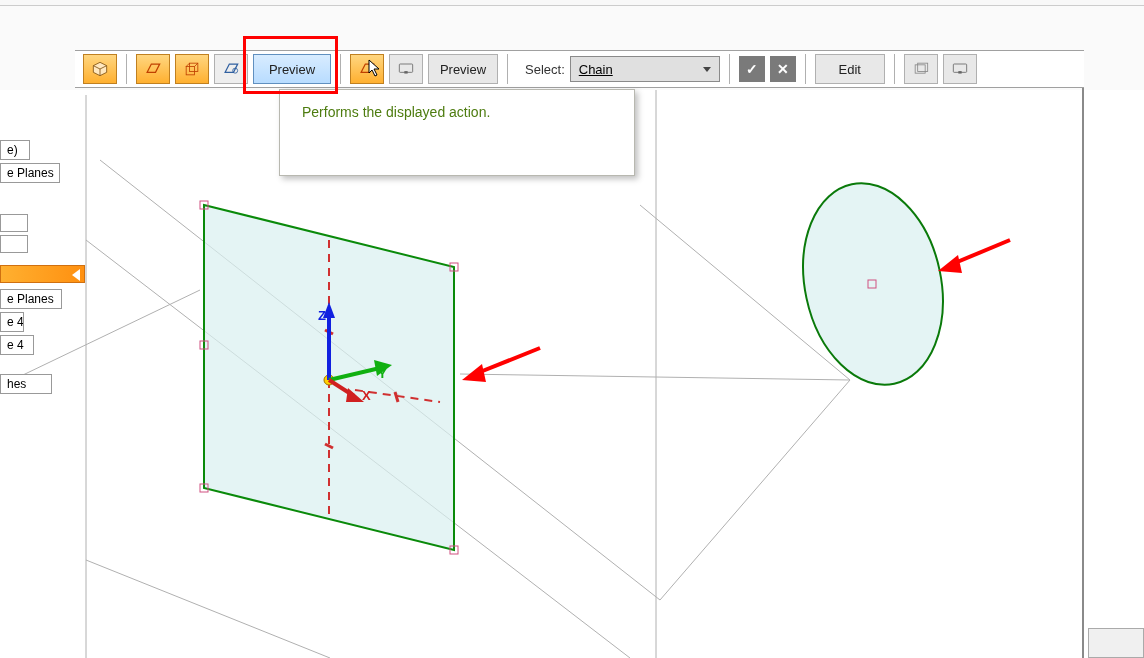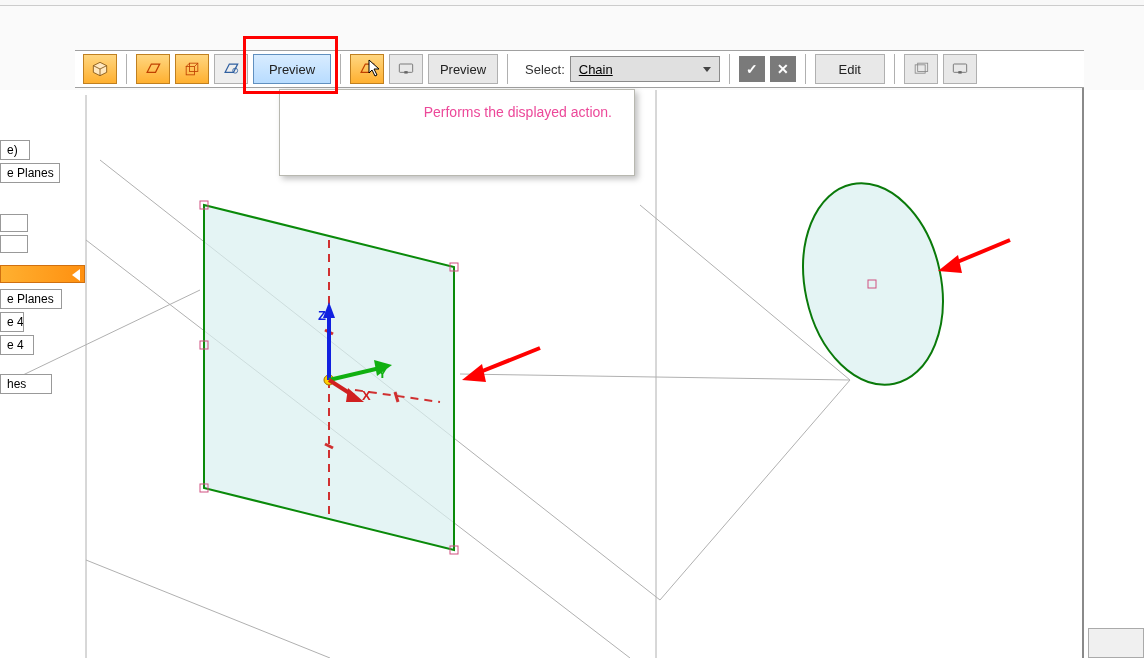--- a/index.html
+++ b/index.html
@@ -126,22 +126,21 @@
     .tooltip-title {
       font-size: 17px;
       font-weight: bold;
       color: #3a3a30;
       padding-bottom: 8px;
       border-bottom: 1px solid #bbb;
       margin-bottom: 10px;
     }
     .tooltip-body {
       font-size: 14px;
-      color: #ec4899;
-      text-align: right;
+      color: #4d7c0f;
     }
     .left-panel {
       position: absolute;
       top: 140px;
       left: 0;
       width: 90px;
       z-index: 5;
     }
     .lp-item {
       background: #fff;

